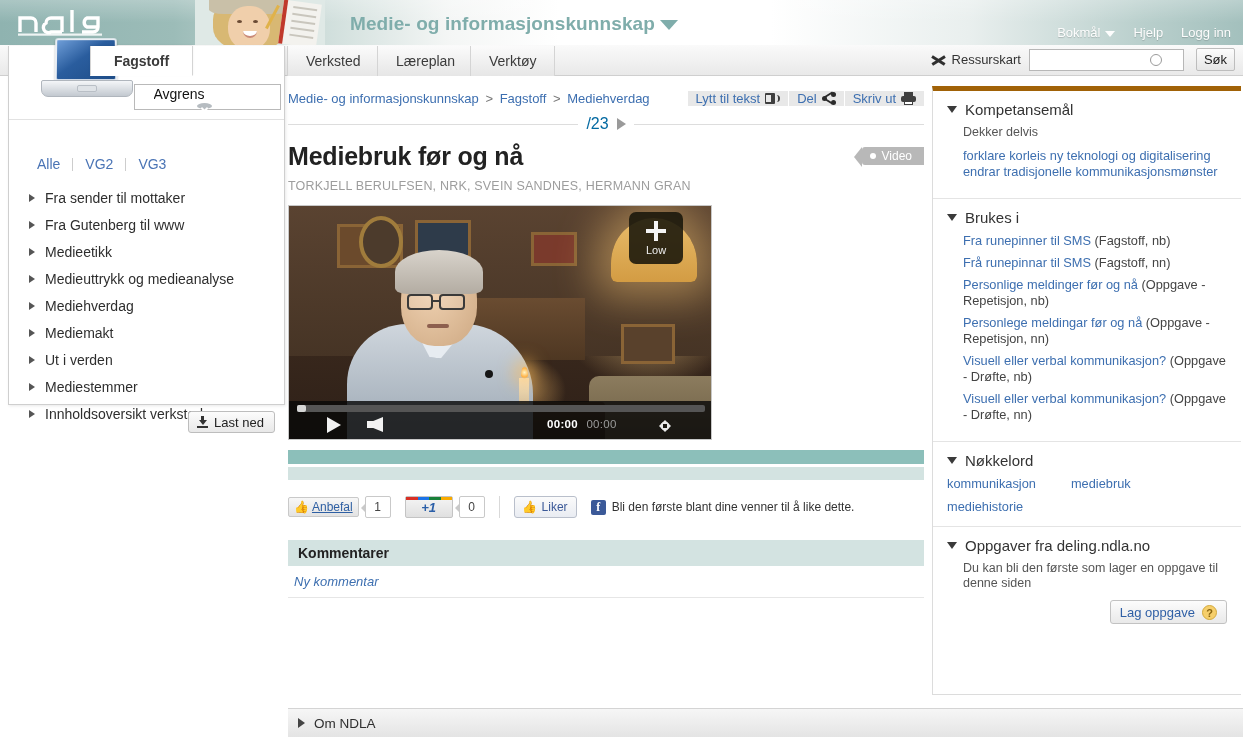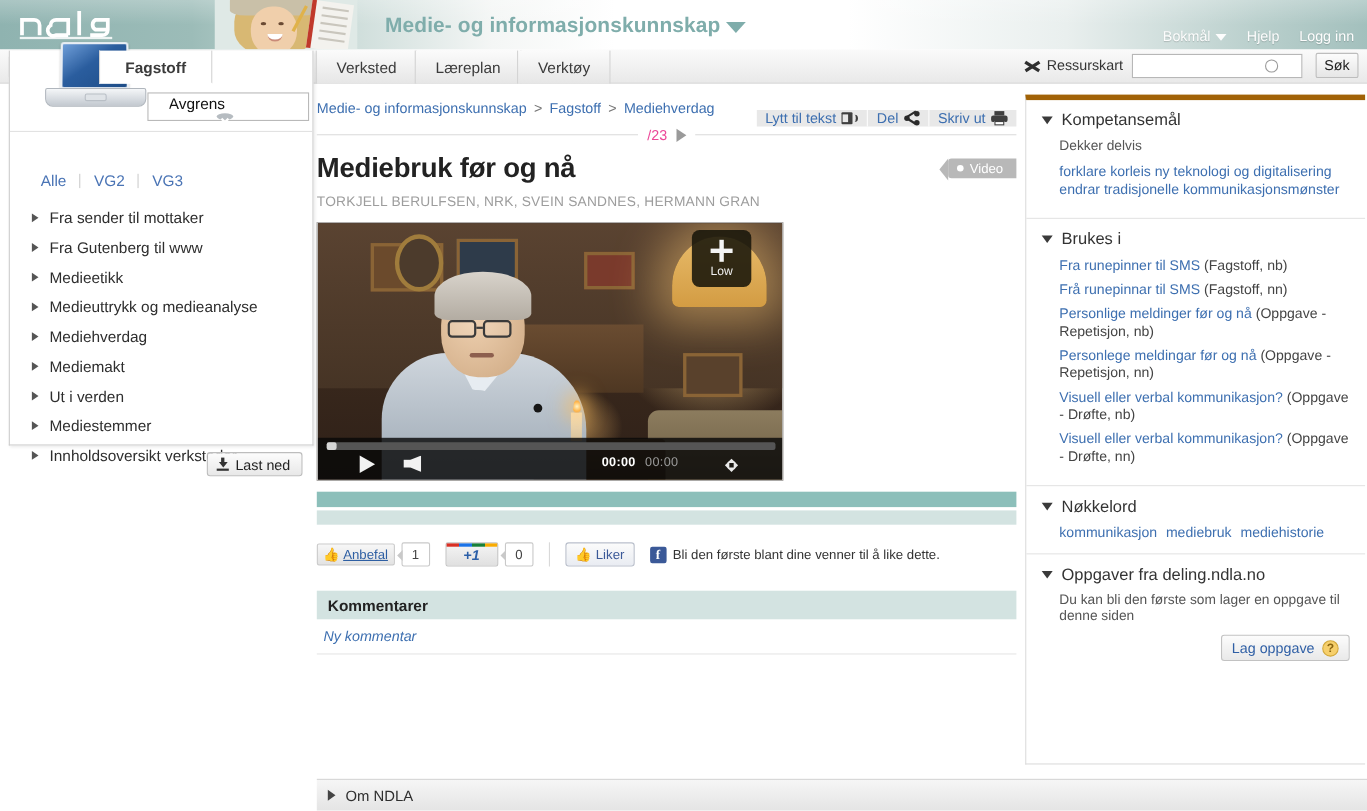--- a/index.html
+++ b/index.html
@@ -199,21 +199,21 @@
     border-top:5px solid #333;
   }
   .dl-base { position:absolute; left:0; bottom:0; width:11px; height:2px; background:#333;}
 
   
   .center { position: absolute; left: 288px; top: 86px; width: 636px; }
   .crumbrow { display: flex; align-items: center; justify-content: space-between; height: 24px; }
   .crumbs { font-size: 13px; color: #666; }
   .crumbs a { color: #3d6fb0; text-decoration: none; }
   .crumbs span.sep { color: #777; margin: 0 3px; }
-  .toolbtns { display: flex; align-items: flex-end; height: 34px; }
+  .toolbtns { display: flex; align-items: center; height: 34px; }
   .tbtn {
     display: flex; align-items: center; gap: 5px; padding: 0 8px;
     background: #e8e8e8; color: #3d6fb0; font-size: 13px; cursor: pointer;
     border-right: 1px solid #fff;
   }
   .tbtn:last-child { border-right: none; }
   .speaker-ic { width: 15px; height: 13px; position: relative; }
   .speaker-ic .body {
     position: absolute; left: 0; top: 1px; width: 10px; height: 11px;
     background: #3f3f3f; border-radius: 1px;
@@ -242,21 +242,21 @@
   .print-ic .top { position:absolute; left:3px; top:0; width:9px;height:4px; background:#3f3f3f;}
   .print-ic .mid { position:absolute; left:0; top:4px; width:15px;height:6px;
      background:#3f3f3f; border-radius:2px;}
   .print-ic .bot { position:absolute; left:3px; bottom:0; width:9px;height:4px;
      background:#fff; border:1px solid #3f3f3f;}
 
   .pager {
     display: flex; align-items: center; gap: 8px; margin-top: 5px;
   }
   .pager .line { flex: 1; height: 1px; background: #ddd; }
-  .pager .num { font-size: 13px; color: #ec4899; }
+  .pager .num { font-size: 16px; color: #0369a1; }
   .pager .next {
     width: 0; height: 0; border-top: 6px solid transparent;
     border-bottom: 6px solid transparent; border-left: 9px solid #9a9a9a; cursor: pointer;
   }
 
   .titlerow { display: flex; align-items: flex-start; justify-content: space-between; margin-top: 9px; text-align: right; }
   h1.title { margin: 0; font-size: 25px; font-weight: bold; color: #222; letter-spacing: -.2px; }
   .vidtag {
     margin-top: 5px; background: #b8b8b8; color: #fff; font-size: 12px;
     padding: 2px 12px 2px 8px; border-radius: 3px 0 0 3px; position: relative;
@@ -485,21 +485,21 @@
   .rhead .caret {
     width: 0; height: 0; border-left: 5px solid transparent;
     border-right: 5px solid transparent; border-top: 7px solid #3a3a3a;
   }
   .rsub { font-size: 12.5px; color: #555; margin: 6px 0 9px 16px; }
   .rlink {
     display: block; color: #3d6fb0; font-size: 12.8px; line-height: 16px;
     text-decoration: none; margin: 0 0 6px 16px;
   }
   .rlink .muted { color: #444; }
-  .keywords { display: flex; flex-wrap: wrap; gap: 8px 8px; margin-left: 16px; }
+  .keywords { display: flex; flex-wrap: wrap; gap: 8px 35px; margin-left: 0; }
   .keywords a { color: #3d6fb0; font-size: 12.8px; text-decoration: none; }
   .tasknote { font-size: 12.5px; color: #555; margin: 2px 0 9px 16px; line-height: 15px; }
   .taskbtnrow { display: flex; justify-content: flex-end; }
   .taskbtn {
     display: flex; align-items: center; gap: 7px; height: 24px; padding: 0 9px;
     background: linear-gradient(to bottom,#fcfcfc,#e9e9e9);
     border: 1px solid #c2c2c2; border-radius: 3px;
     font-size: 13px; color: #2f5fa5; cursor: pointer;
   }
   .qmark {

